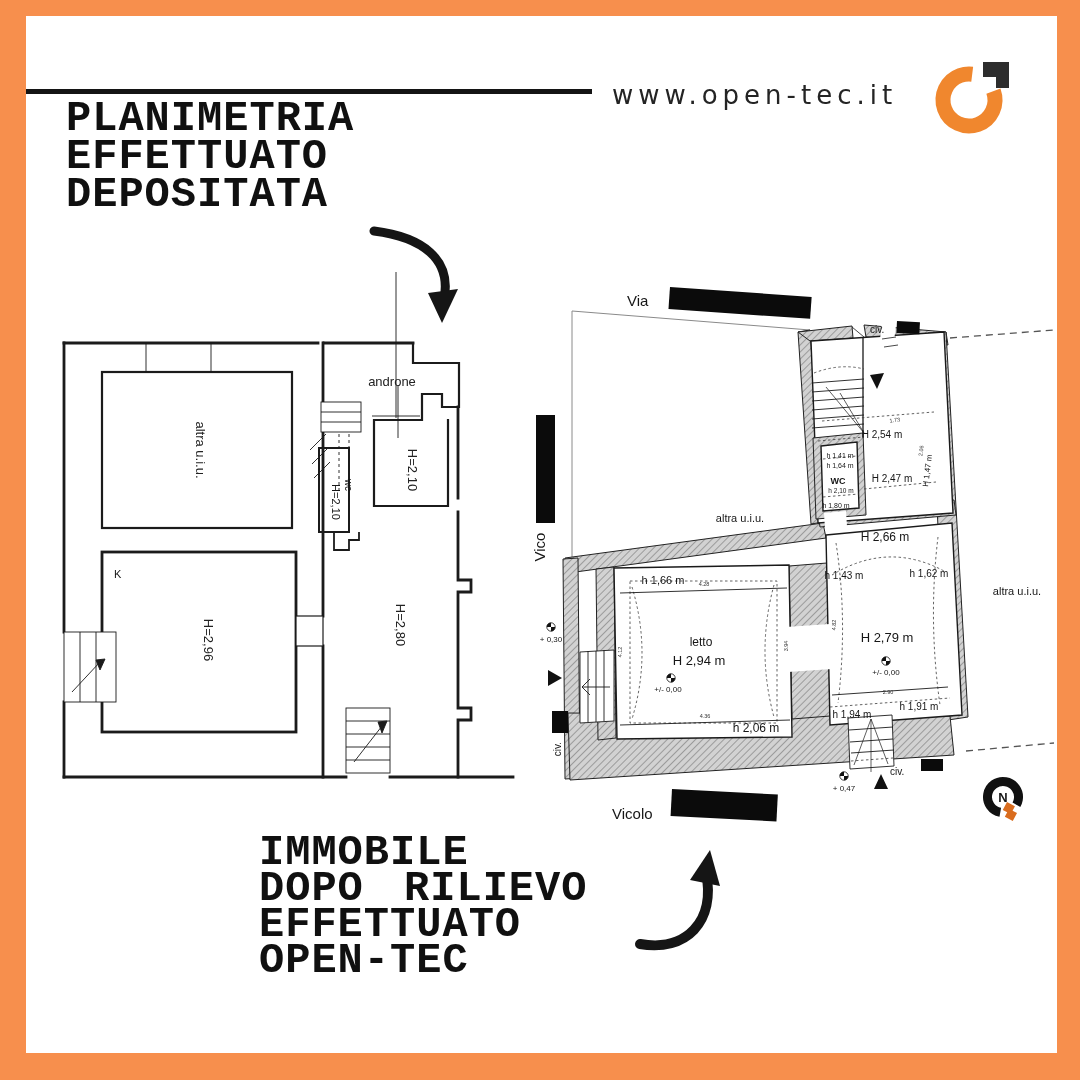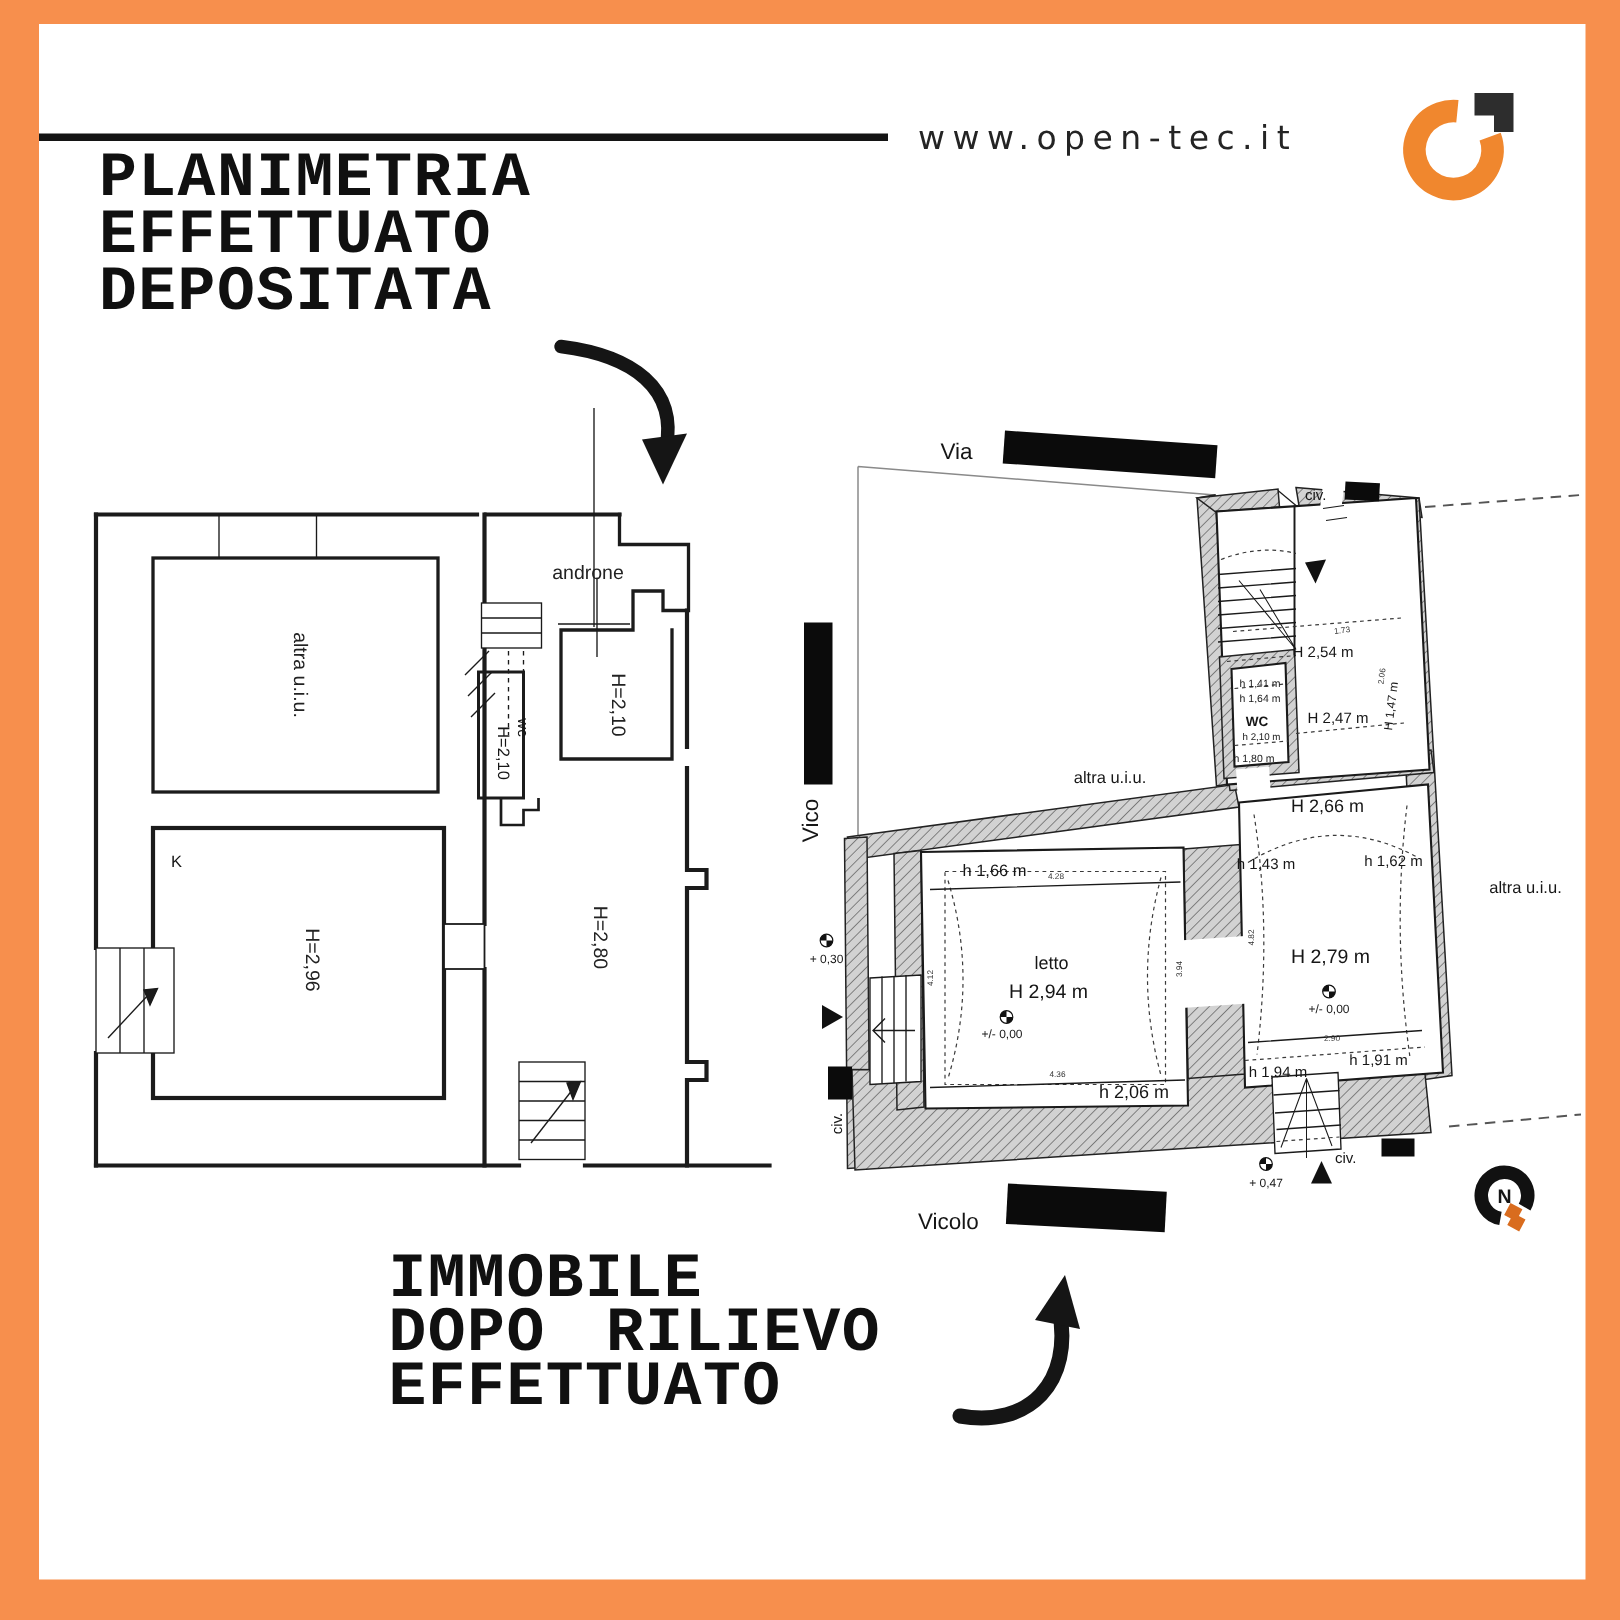--- a/index.html
+++ b/index.html
@@ -4,21 +4,21 @@
 <style>
   html,body{margin:0;padding:0;background:#fff;}
   #page{position:relative;width:1080px;height:1080px;background:#ffffff;overflow:hidden;
         font-family:"Liberation Sans",sans-serif;}
   
   #frame{position:absolute;inset:0;border-left:26px solid #F78F4D;border-top:16px solid #F78F4D;
          border-right:23px solid #F78F4D;border-bottom:27px solid #F78F4D;pointer-events:none;z-index:50;}
   
   #header-line{position:absolute;left:26px;top:89px;width:566px;height:5px;background:#141414;}
   #website{position:absolute;left:612px;top:80px;font-family:"DejaVu Sans",sans-serif;
-           font-size:22px;font-weight:500;letter-spacing:5px;color:#242424;white-space:nowrap;text-align:right;}
+           font-size:26px;font-weight:500;letter-spacing:5px;color:#242424;white-space:nowrap;text-align:right;}
   
   .hand{position:absolute;font-family:Liberation Mono, monospace;font-weight:700;color:#101010;
         letter-spacing:1px;line-height:38px;font-size:42px;white-space:nowrap;}
   #title{left:66px;top:100px;}
   #caption{left:235px;top:835px;line-height:36px;word-spacing:14px;margin-left:24px;}
   svg{position:absolute;overflow:visible;}
   svg text{font-family:"Liberation Sans",sans-serif;fill:#161616;}
   .pl-lab{font-size:13px;fill:#222;}
   .pr-street{font-size:15px;}
   .pr-civ{font-size:10px;}
@@ -263,16 +263,17 @@
 
   <svg style="left:620px;top:838px;" width="130" height="120" viewBox="0 0 130 120">
     <path d="M20,106 C66,114 96,84 86,34" fill="none" stroke="#151515" stroke-width="10" stroke-linecap="round"></path>
     <polygon points="70,42 100,48 90,12" fill="#151515"></polygon>
   </svg>
 
   <div id="caption" class="hand">
     <div>IMMOBILE</div>
     <div>DOPO RILIEVO</div>
     <div>EFFETTUATO</div>
+    <div>OPEN-TEC</div>
   </div>
 
   <div id="frame"></div>
 </div>
 
 </body></html>

